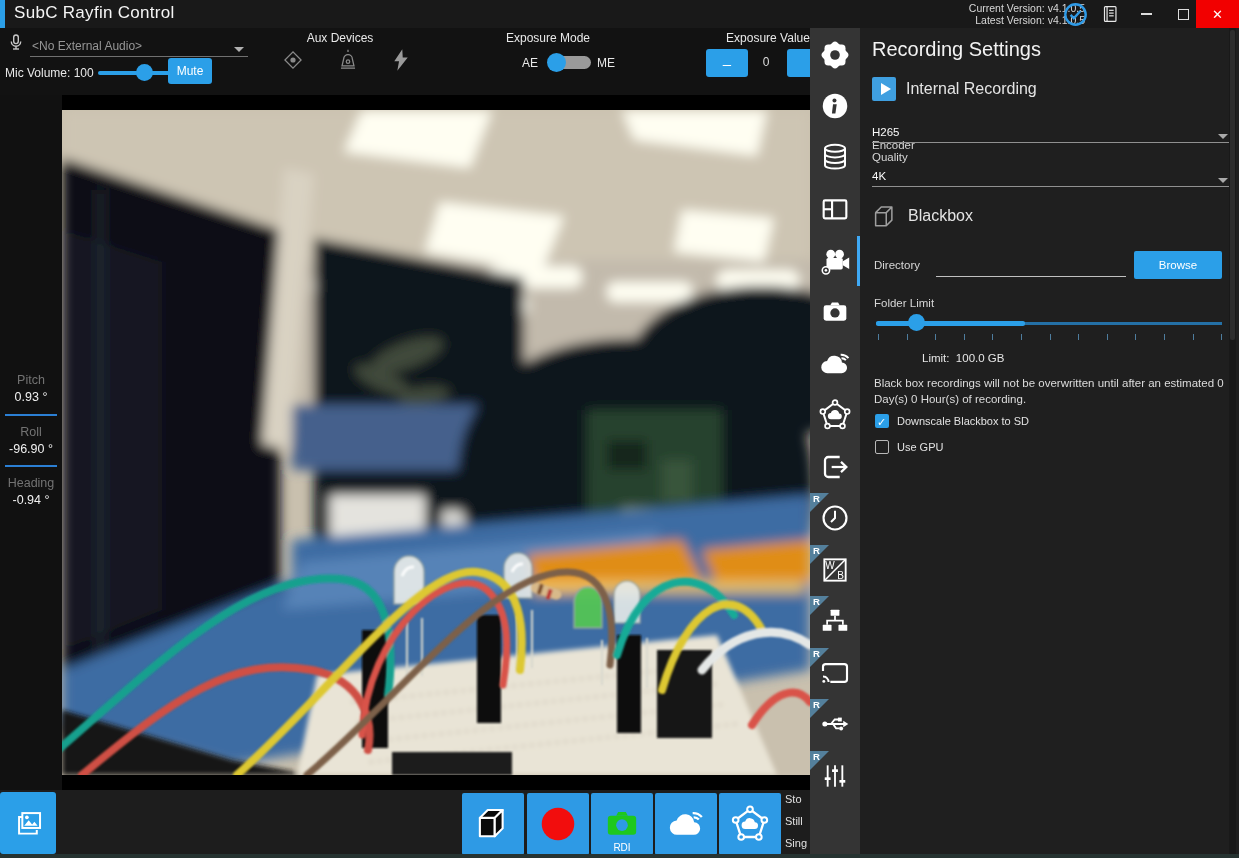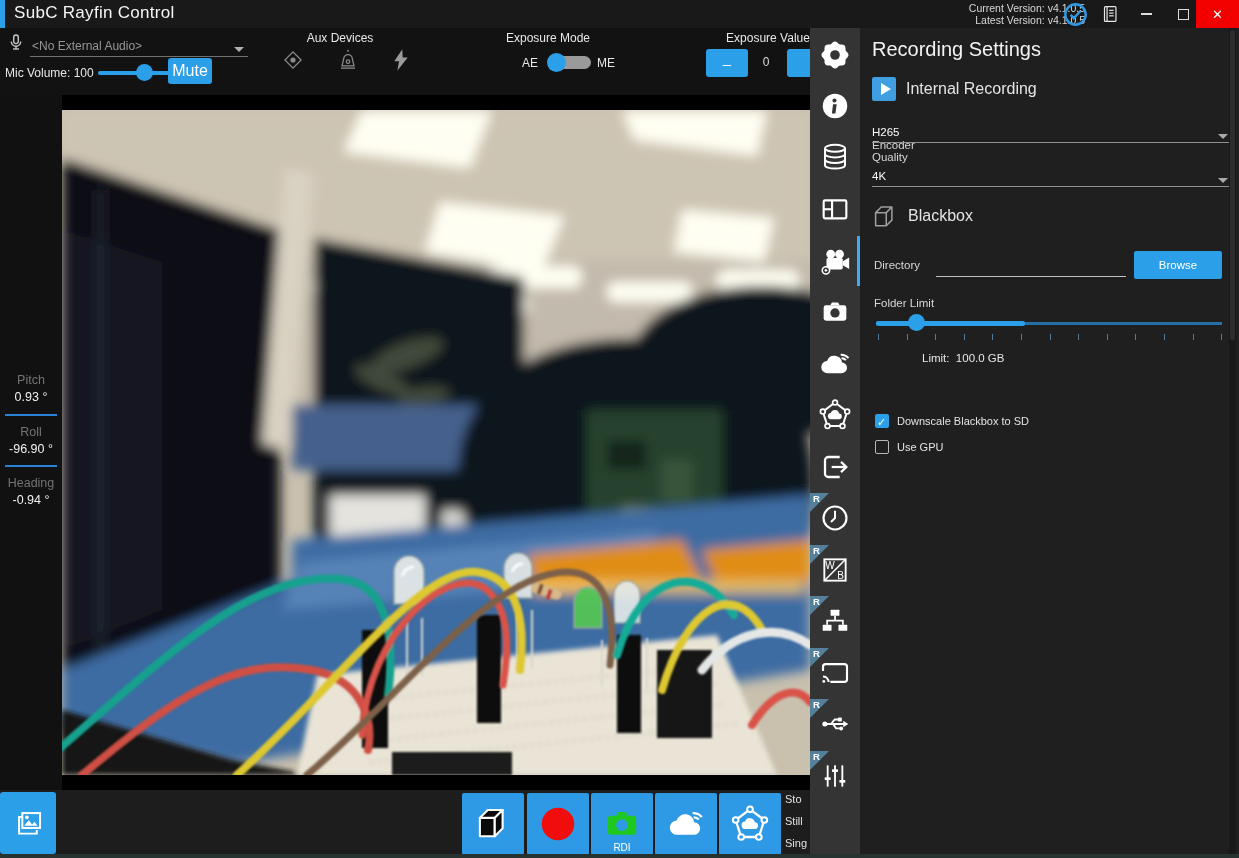--- a/index.html
+++ b/index.html
@@ -25,21 +25,21 @@
   .lbl{font-size:12px;color:#e8e8e8;}
   .audio-text{left:32px;top:39px;font-size:12px;color:#969696;}
   .audio-line{left:30px;top:56px;width:218px;height:1px;background:#707070;}
   .chev{width:0;height:0;border-left:5px solid transparent;border-right:5px solid transparent;border-top:5px solid #b0b0b0;}
   .audio-chev{left:234px;top:47px;}
   .mic-label{left:5px;top:66px;}
   .slider-track{height:4px;border-radius:2px;background:#2b9fe8;}
   .mic-track{left:98px;top:71px;width:72px;}
   .thumb{width:17px;height:17px;border-radius:50%;background:#2b9fe8;}
   .mic-thumb{left:136px;top:64px;}
-  .blue-btn{background:#2b9fe8;color:#fff;border-radius:3px;display:flex;align-items:center;justify-content:center;font-size:16px;}
+  .blue-btn{background:#2b9fe8;color:#fff;border-radius:3px;display:flex;align-items:center;justify-content:center;font-size:12px;}
   .mute-btn{left:168px;top:58px;width:44px;height:26px;}
   .sec-label{top:31px;text-align:center;font-size:12px;color:#e8e8e8;}
   .aux-label{left:288px;width:104px;}
   .expm-label{left:496px;width:104px;}
   .expv-label{left:722px;width:92px;}
   .toggle{left:549px;top:56px;width:42px;height:13px;background:#9a9a9a;border-radius:7px;}
   .toggle .knob{position:absolute;left:-2px;top:-3px;width:19px;height:19px;border-radius:50%;background:#2b9fe8;}
   .ae{left:522px;top:56px;}
   .me{left:597px;top:56px;}
   .exp-minus{left:706px;top:49px;width:42px;height:28px;font-size:15px;}
@@ -396,20 +396,21 @@
   <div class="abs p f-line" style="left:936px;top:276px;width:190px;background:#c0c0c0;"></div>
   <div class="abs p blue-btn browse-btn">Browse</div>
 
   <div class="abs p f-label" style="left:874px;top:297px;">Folder Limit</div>
   <div class="abs p fl-track"></div>
   <div class="abs p fl-fill" style="width: 12%;"></div>
   <div class="abs p thumb fl-thumb"></div>
   <div class="abs p fl-ticks"></div>
 
   <div class="abs p limit-text">Limit:  100.0 GB</div>
+  <div class="abs p note">Black box recordings will not be overwritten until after an estimated 0 Day(s) 0 Hour(s) of recording.</div>
 
   <div class="abs p cb checked" style="left:875px;top:414px;"></div>
   <div class="abs p cb-label" style="left:897px;top:415px;">Downscale Blackbox to SD</div>
   <div class="abs p cb unchecked" style="left:875px;top:440px;"></div>
   <div class="abs p cb-label" style="left:897px;top:441px;">Use GPU</div>
 
   <div class="abs scrolltrack"></div>
   <div class="abs scrollthumb"></div>
 
   <div class="abs sidebar"></div>

